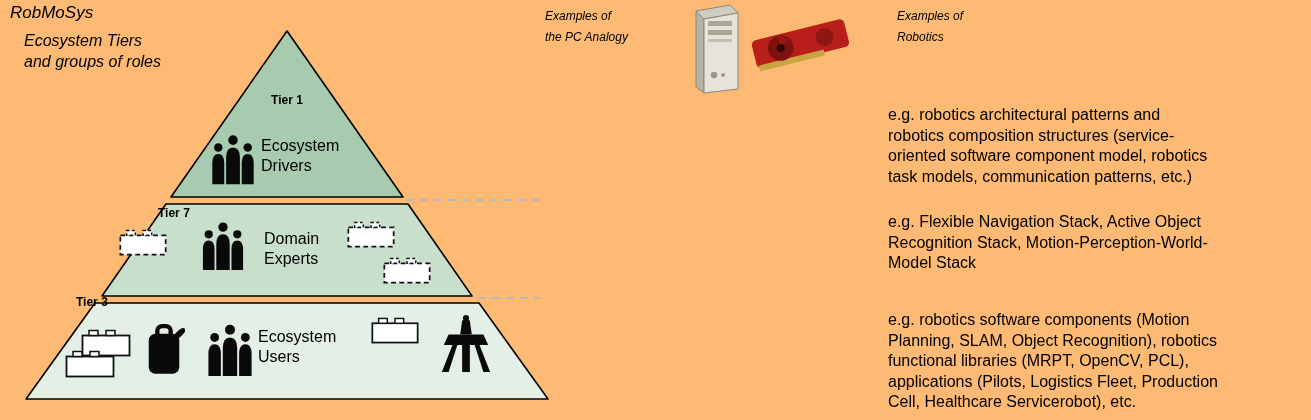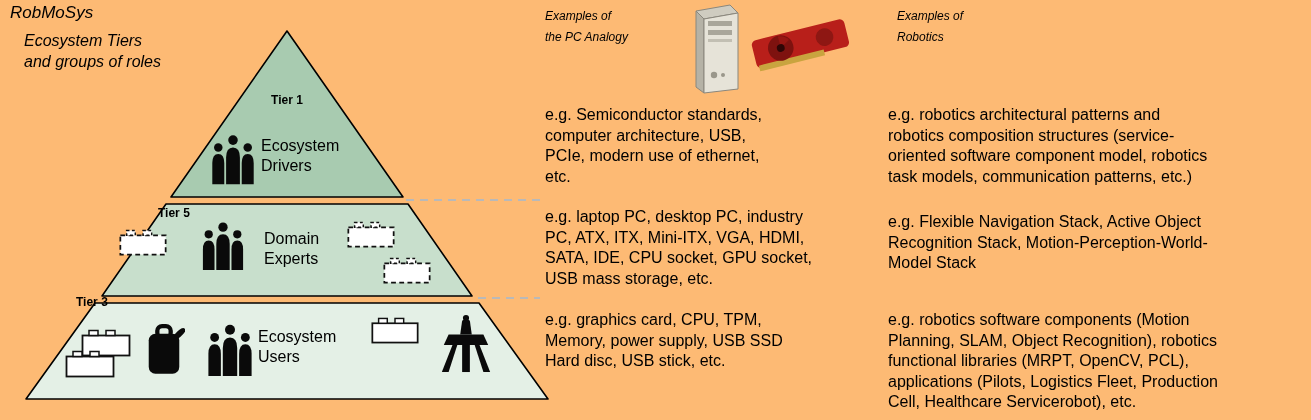--- a/index.html
+++ b/index.html
@@ -94,21 +94,21 @@
     <line x1="478" y1="298" x2="540" y2="298" stroke-width="2" stroke-dasharray="8 6" stroke="#b9b9b9"></line>
   </svg>
 
   <div class="abs b tlabel" style="left:244px;top:93px;width:86px;text-align:center">Tier 1</div>
   <svg class="abs" style="left:210px;top:131px" width="46" height="55">
       <use href="#sym-people" width="100%" height="100%"></use>
     </svg>
   <div class="abs pre role" style="left:261px;top:136px">Ecosystem
 Drivers</div>
 
-  <div class="abs b tlabel" style="left:158px;top:206px">Tier 5</div>
+  <div class="abs b tlabel" style="left:158px;top:206px">Tier 7</div>
   <svg class="abs" style="left:118px;top:229px" width="50" height="27">
       <use href="#sym-brick-dashed" width="100%" height="100%"></use>
     </svg>
   <svg class="abs" style="left:346px;top:221px" width="50" height="27">
       <use href="#sym-brick-dashed" width="100%" height="100%"></use>
     </svg>
   <svg class="abs" style="left:382px;top:257px" width="50" height="27">
       <use href="#sym-brick-dashed" width="100%" height="100%"></use>
     </svg>
   <svg class="abs" style="left:199px;top:220px" width="48" height="50">
@@ -143,31 +143,20 @@
 the PC Analogy</div>
   <svg class="abs" style="left:692px;top:3px" width="50" height="92">
       <use href="#sym-pc-tower" width="100%" height="100%"></use>
     </svg>
   <svg class="abs" style="left:747px;top:14px" width="108" height="60">
       <use href="#sym-gpu" width="100%" height="100%"></use>
     </svg>
   <div class="abs it pre colhead" style="left:897px;top:6px">Examples of
 Robotics</div>
 
-  <div class="abs pre para" style="left:545px;top:105px;width:345px">e.g. Semiconductor standards,
-computer architecture, USB,
-PCIe, modern use of ethernet,
-etc.</div>
-  <div class="abs pre para" style="left:545px;top:207px;width:345px">e.g. laptop PC, desktop PC, industry
-PC, ATX, ITX, Mini-ITX, VGA, HDMI,
-SATA, IDE, CPU socket, GPU socket,
-USB mass storage, etc.</div>
-  <div class="abs pre para" style="left:545px;top:310px;width:345px">e.g. graphics card, CPU, TPM,
-Memory, power supply, USB SSD
-Hard disc, USB stick, etc.</div>
 
   <div class="abs pre para" style="left:888px;top:105px;width:426px">e.g. robotics architectural patterns and
 robotics composition structures (service-
 oriented software component model, robotics
 task models, communication patterns, etc.)</div>
   <div class="abs pre para" style="left:888px;top:212px;width:426px">e.g. Flexible Navigation Stack, Active Object
 Recognition Stack, Motion-Perception-World-
 Model Stack</div>
   <div class="abs pre para" style="left:888px;top:310px;width:426px">e.g. robotics software components (Motion
 Planning, SLAM, Object Recognition), robotics

